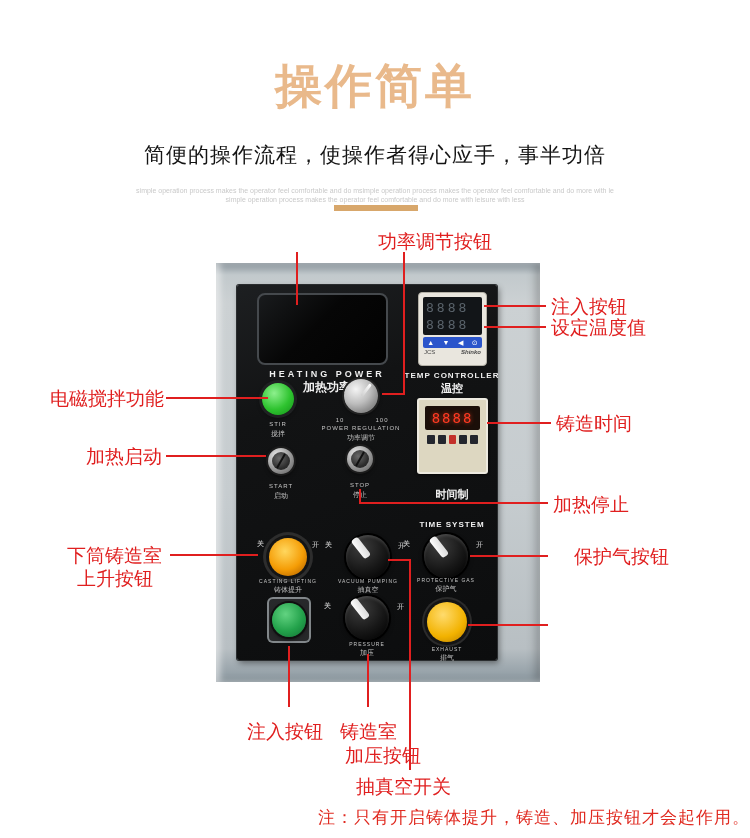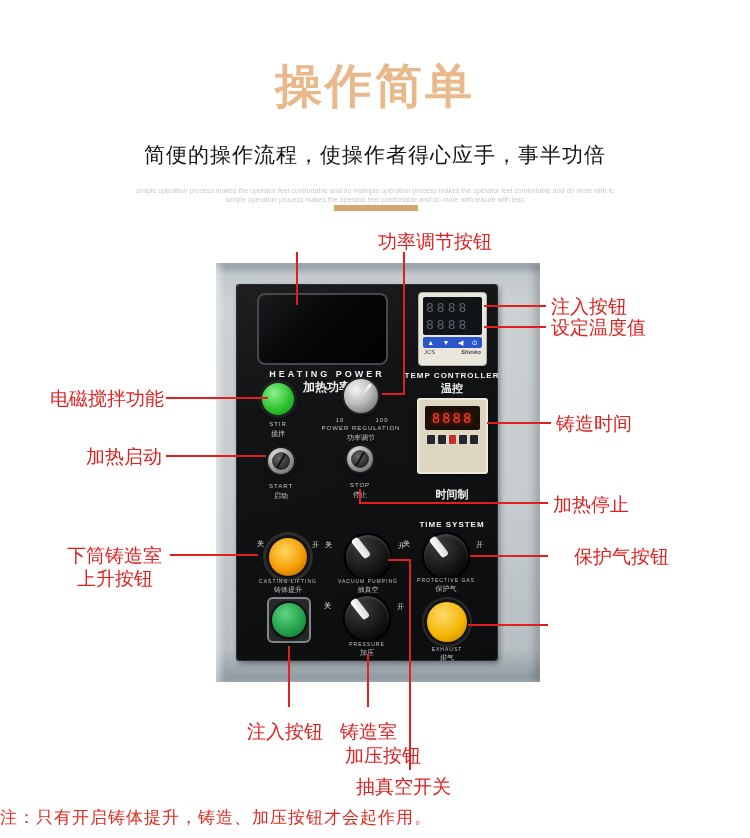--- a/index.html
+++ b/index.html
@@ -78,21 +78,21 @@
   .greenbtn{position:absolute;left:3px;top:4px;width:34px;height:34px;border-radius:50%;
         background:radial-gradient(circle at 40% 33%,#62d381,#23a24b 55%,#117033);
         box-shadow:0 0 0 2px #101010,0 2px 4px rgba(0,0,0,.7);}
   .yellowbtn{left:190px;top:317px;width:40px;height:40px;border-radius:50%;
         background:radial-gradient(circle at 40% 32%,#ffdb6d,#f2b200 60%,#c78a00 90%);
         box-shadow:0 0 0 3px #141414,0 0 0 5px #2b2b2b,0 2px 5px rgba(0,0,0,.8);}
 
   .red-line{position:absolute;background:var(--red);}
   .callout{position:absolute;color:var(--red);font-size:19px;line-height:22px;white-space:nowrap;}
   .callout.right-align{text-align:right;}
-  .note{top:806px;left:0;width:100%;text-align:left;color:#e02a20;font-size:17px;letter-spacing:1px;}
+  .note{top:806px;left:0;width:100%;text-align:right;color:#e02a20;font-size:17px;letter-spacing:1px;}
 </style>
 </head>
 <body>
 
 <div class="stage">
 
   <div class="abs title">操作简单</div>
   <div class="abs subtitle">简便的操作流程，使操作者得心应手，事半功倍</div>
   <div class="abs watermark">
     <div>simple operation process makes the operator feel comfortable and do msimple operation process makes the operator feel comfortable and do more with le</div>

